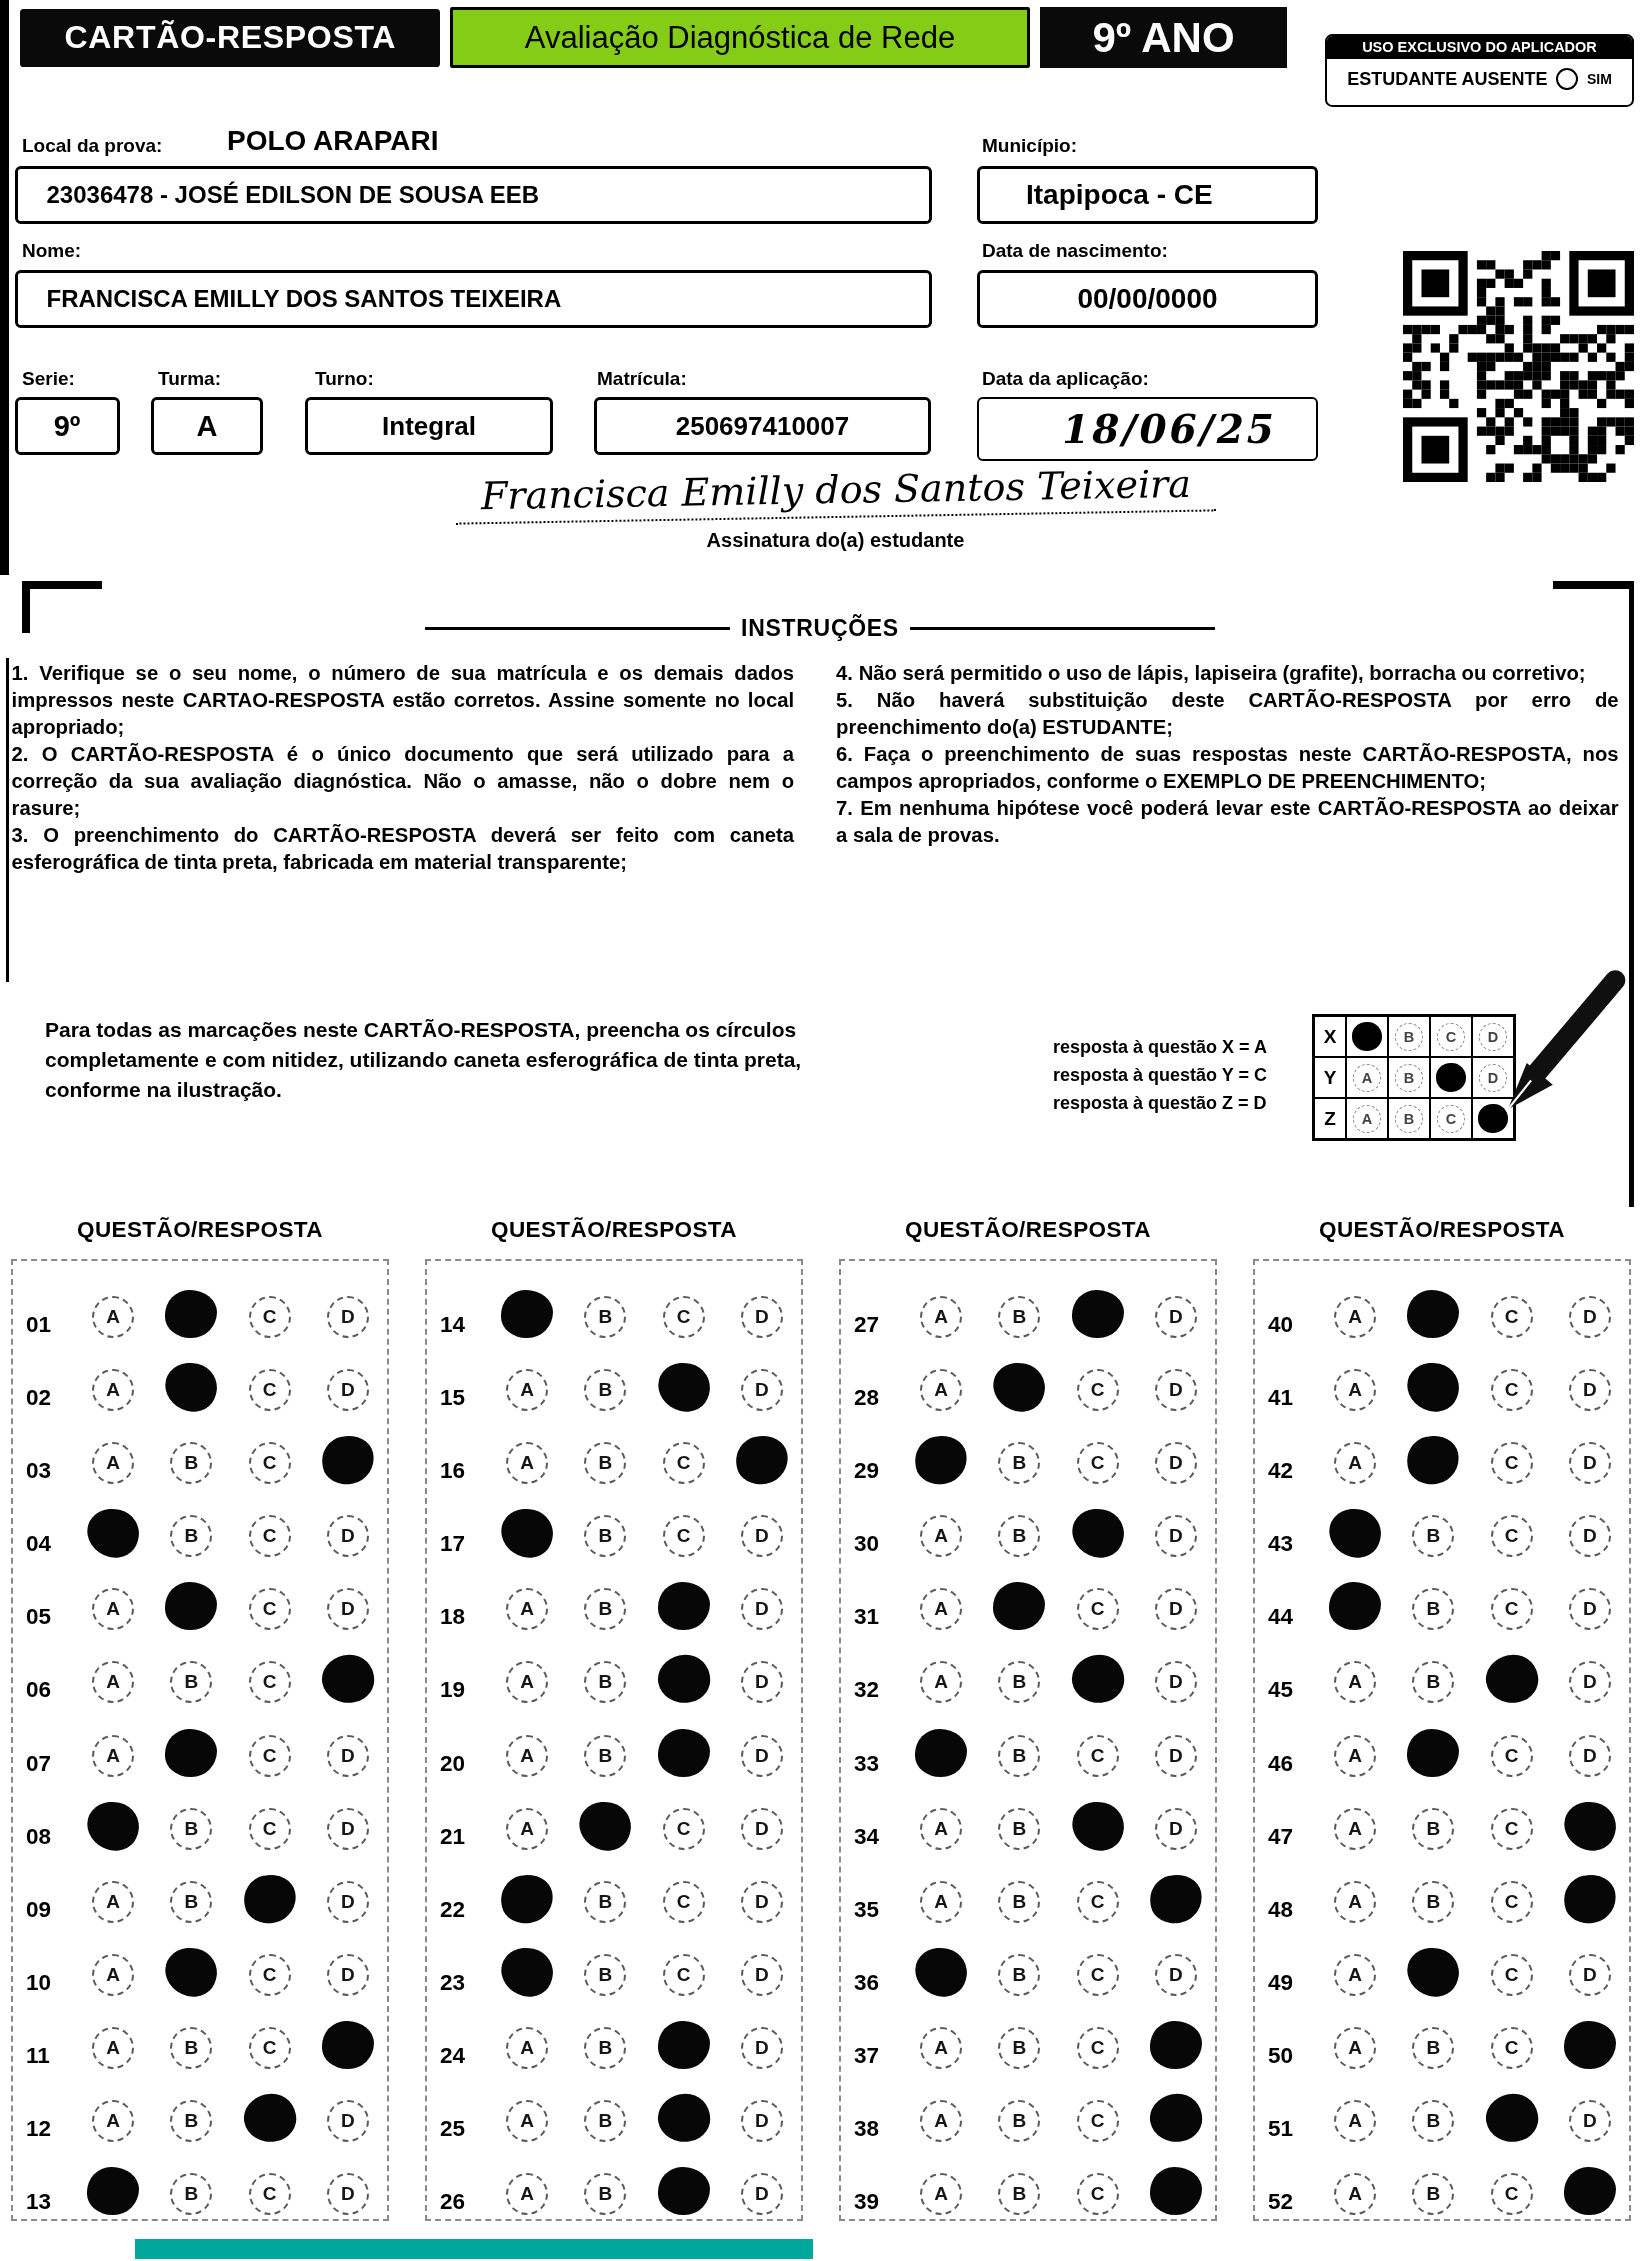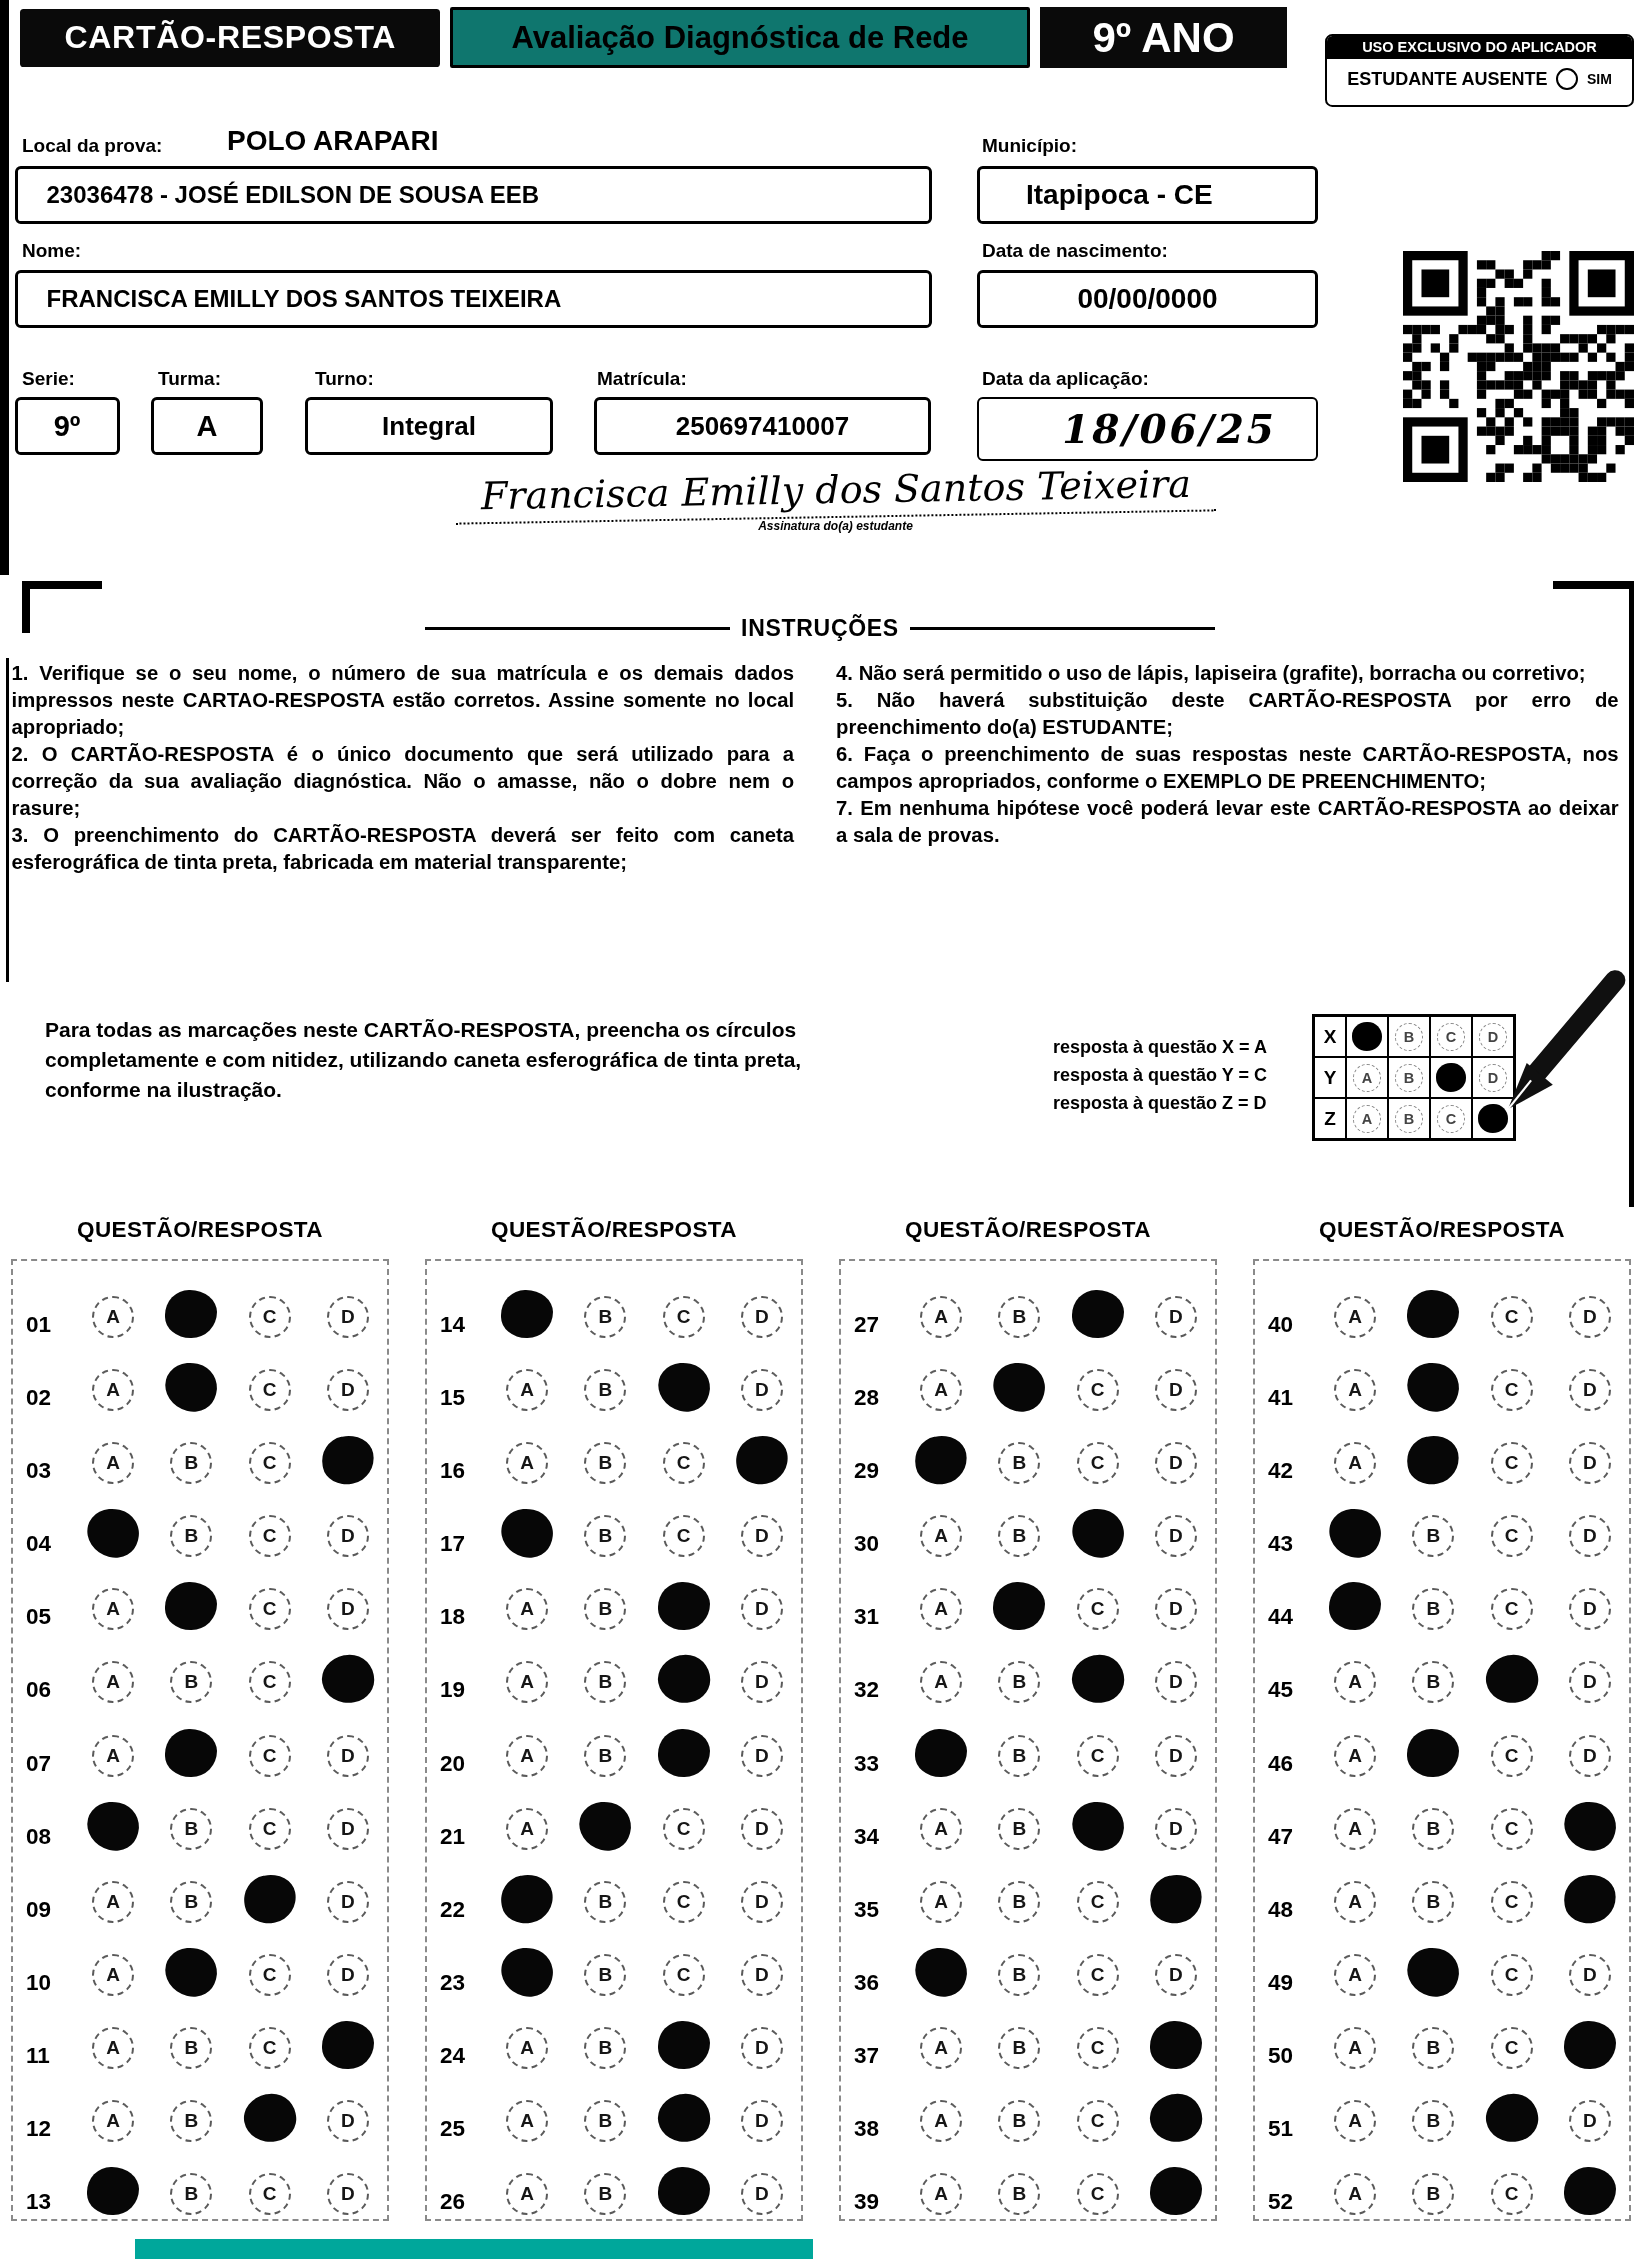--- a/index.html
+++ b/index.html
@@ -1,41 +1,41 @@
 <!DOCTYPE html>
 <html style="font-size:11.6px"><head>
 <meta charset="utf-8">
 <style>
   * { margin:0; padding:0; box-sizing:border-box; }
   body { background:#d9d9d9; font-family:"Liberation Sans","DejaVu Sans",sans-serif; color:#000; }
   .page { position:relative; width:1640px; height:2261px; background:#fff; margin:0 auto; overflow:hidden; }
   .abs { position:absolute; }
 
   .black-box { background:#0a0a0a; color:#fff; display:flex; align-items:center; justify-content:center; font-weight:bold; }
-  .outline-box { border:3.6px solid #000; border-radius:5.8px; background:#0f766e; display:flex; align-items:center; font-weight:bold; }
+  .outline-box { border:3.6px solid #000; border-radius:5.8px; background:#84cc16; display:flex; align-items:center; font-weight:normal; }
   .lbl { position:absolute; font-size:19px; font-weight:bold; white-space:nowrap; }
   .handwrite { font-family:"DejaVu Serif","Liberation Serif",serif; font-style:italic;padding-left:44px; }
 
   
   .title-main { left:20.3px; top:8.7px; width:420px; height:58px; font-size:32px; border-radius:3.6px; letter-spacing:0.7px; }
   .exam-title { left:450px; top:7.3px; width:580px; height:61px; font-size:31px; justify-content:center; border-radius:2.2px; }
   .grade-badge { left:1040px; top:7.3px; width:247px; height:61px; font-size:42px; }
   .applicator { left:1325px; top:5.8px; width:309px; height:73px; border:2.9px solid #000; border-radius:7.3px; overflow:hidden; background:#fff;margin-top:28px; }
   .app-head { background:#000; color:#fff; font-size:14.5px; font-weight:bold; text-align:center; padding:3.6px 0; }
   .app-body { display:flex; align-items:center; justify-content:center; gap:8.7px; height:41px; }
   .app-label { font-size:18px; font-weight:bold; }
   .app-circle { width:22px; height:22px; border:2.2px solid #000; border-radius:50%; display:inline-block; }
   .app-sim { font-size:14px; font-weight:bold; }
 
   .field-box { position:absolute; border:3.6px solid #000; border-radius:5.8px; background:#fff; display:flex; align-items:center; font-weight:bold; }
   .left-edge { left:0; top:0; width:8.7px; height:575px; background:#000; }
 
   .sig-wrap { left:407px; top:468px; width:857px; text-align:center; }
   .sig-text { display:inline-block; font-size:38px; border-bottom:2.9px dotted #000; padding:0 25px 4.4px; transform:rotate(-1deg); }
-  .sig-caption { font-size:12px; font-weight:bold; margin-top:1px;font-style:italic; }
+  .sig-caption { font-size:20px; font-weight:bold; margin-top:11px; }
 
   .crop-left { left:22px; top:581px; width:80px; height:52px; border-top:8px solid #000; border-left:8px solid #000; }
   .crop-right { left:1553px; top:581px; width:81px; height:626px; border-top:8px solid #000; border-right:5.1px solid #000; }
   .left-rule { left:5.8px; top:658px; width:3.6px; height:324px; background:#000; }
 
   .instr-title-row { left:0; top:615px; width:100%; display:flex; align-items:center; justify-content:center; gap:11px; }
   .hline { width:305px; height:3.6px; background:#000; }
   .instr-title { font-size:23px; font-weight:bold; letter-spacing:0.7px; }
 
   .instr-cols { left:11.6px; top:660px; width:1607px; display:flex; gap:42px; }

